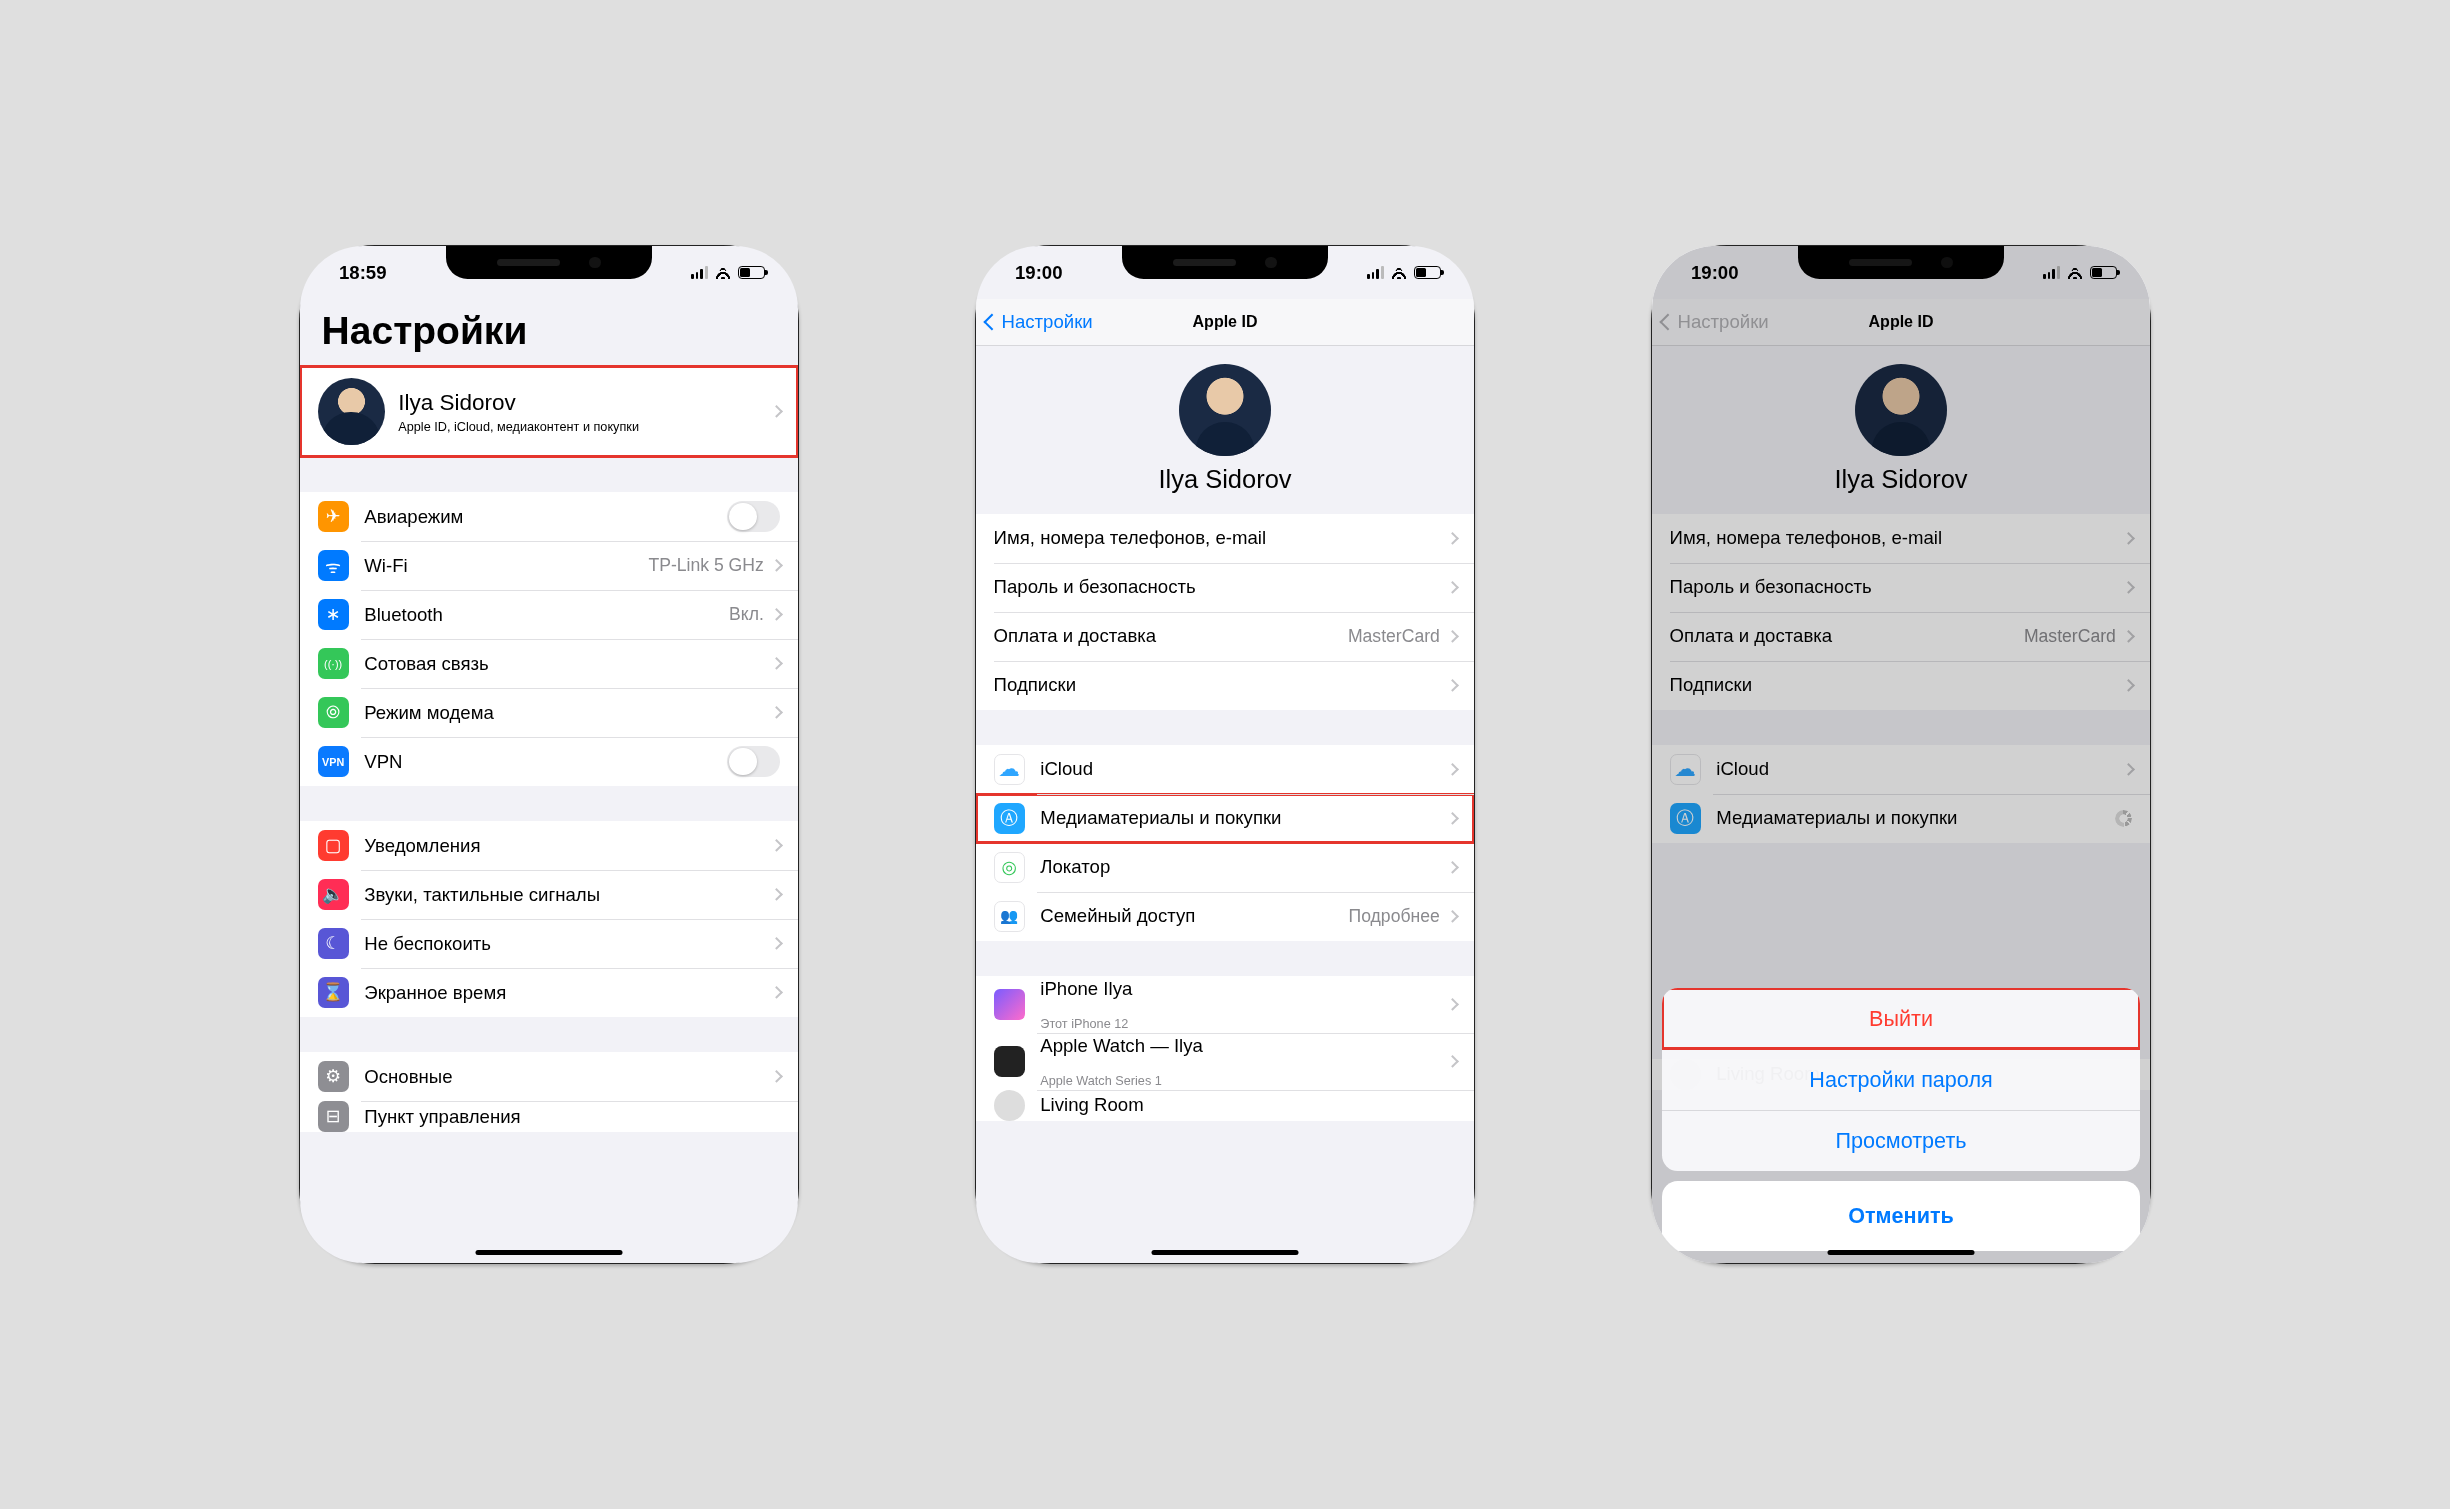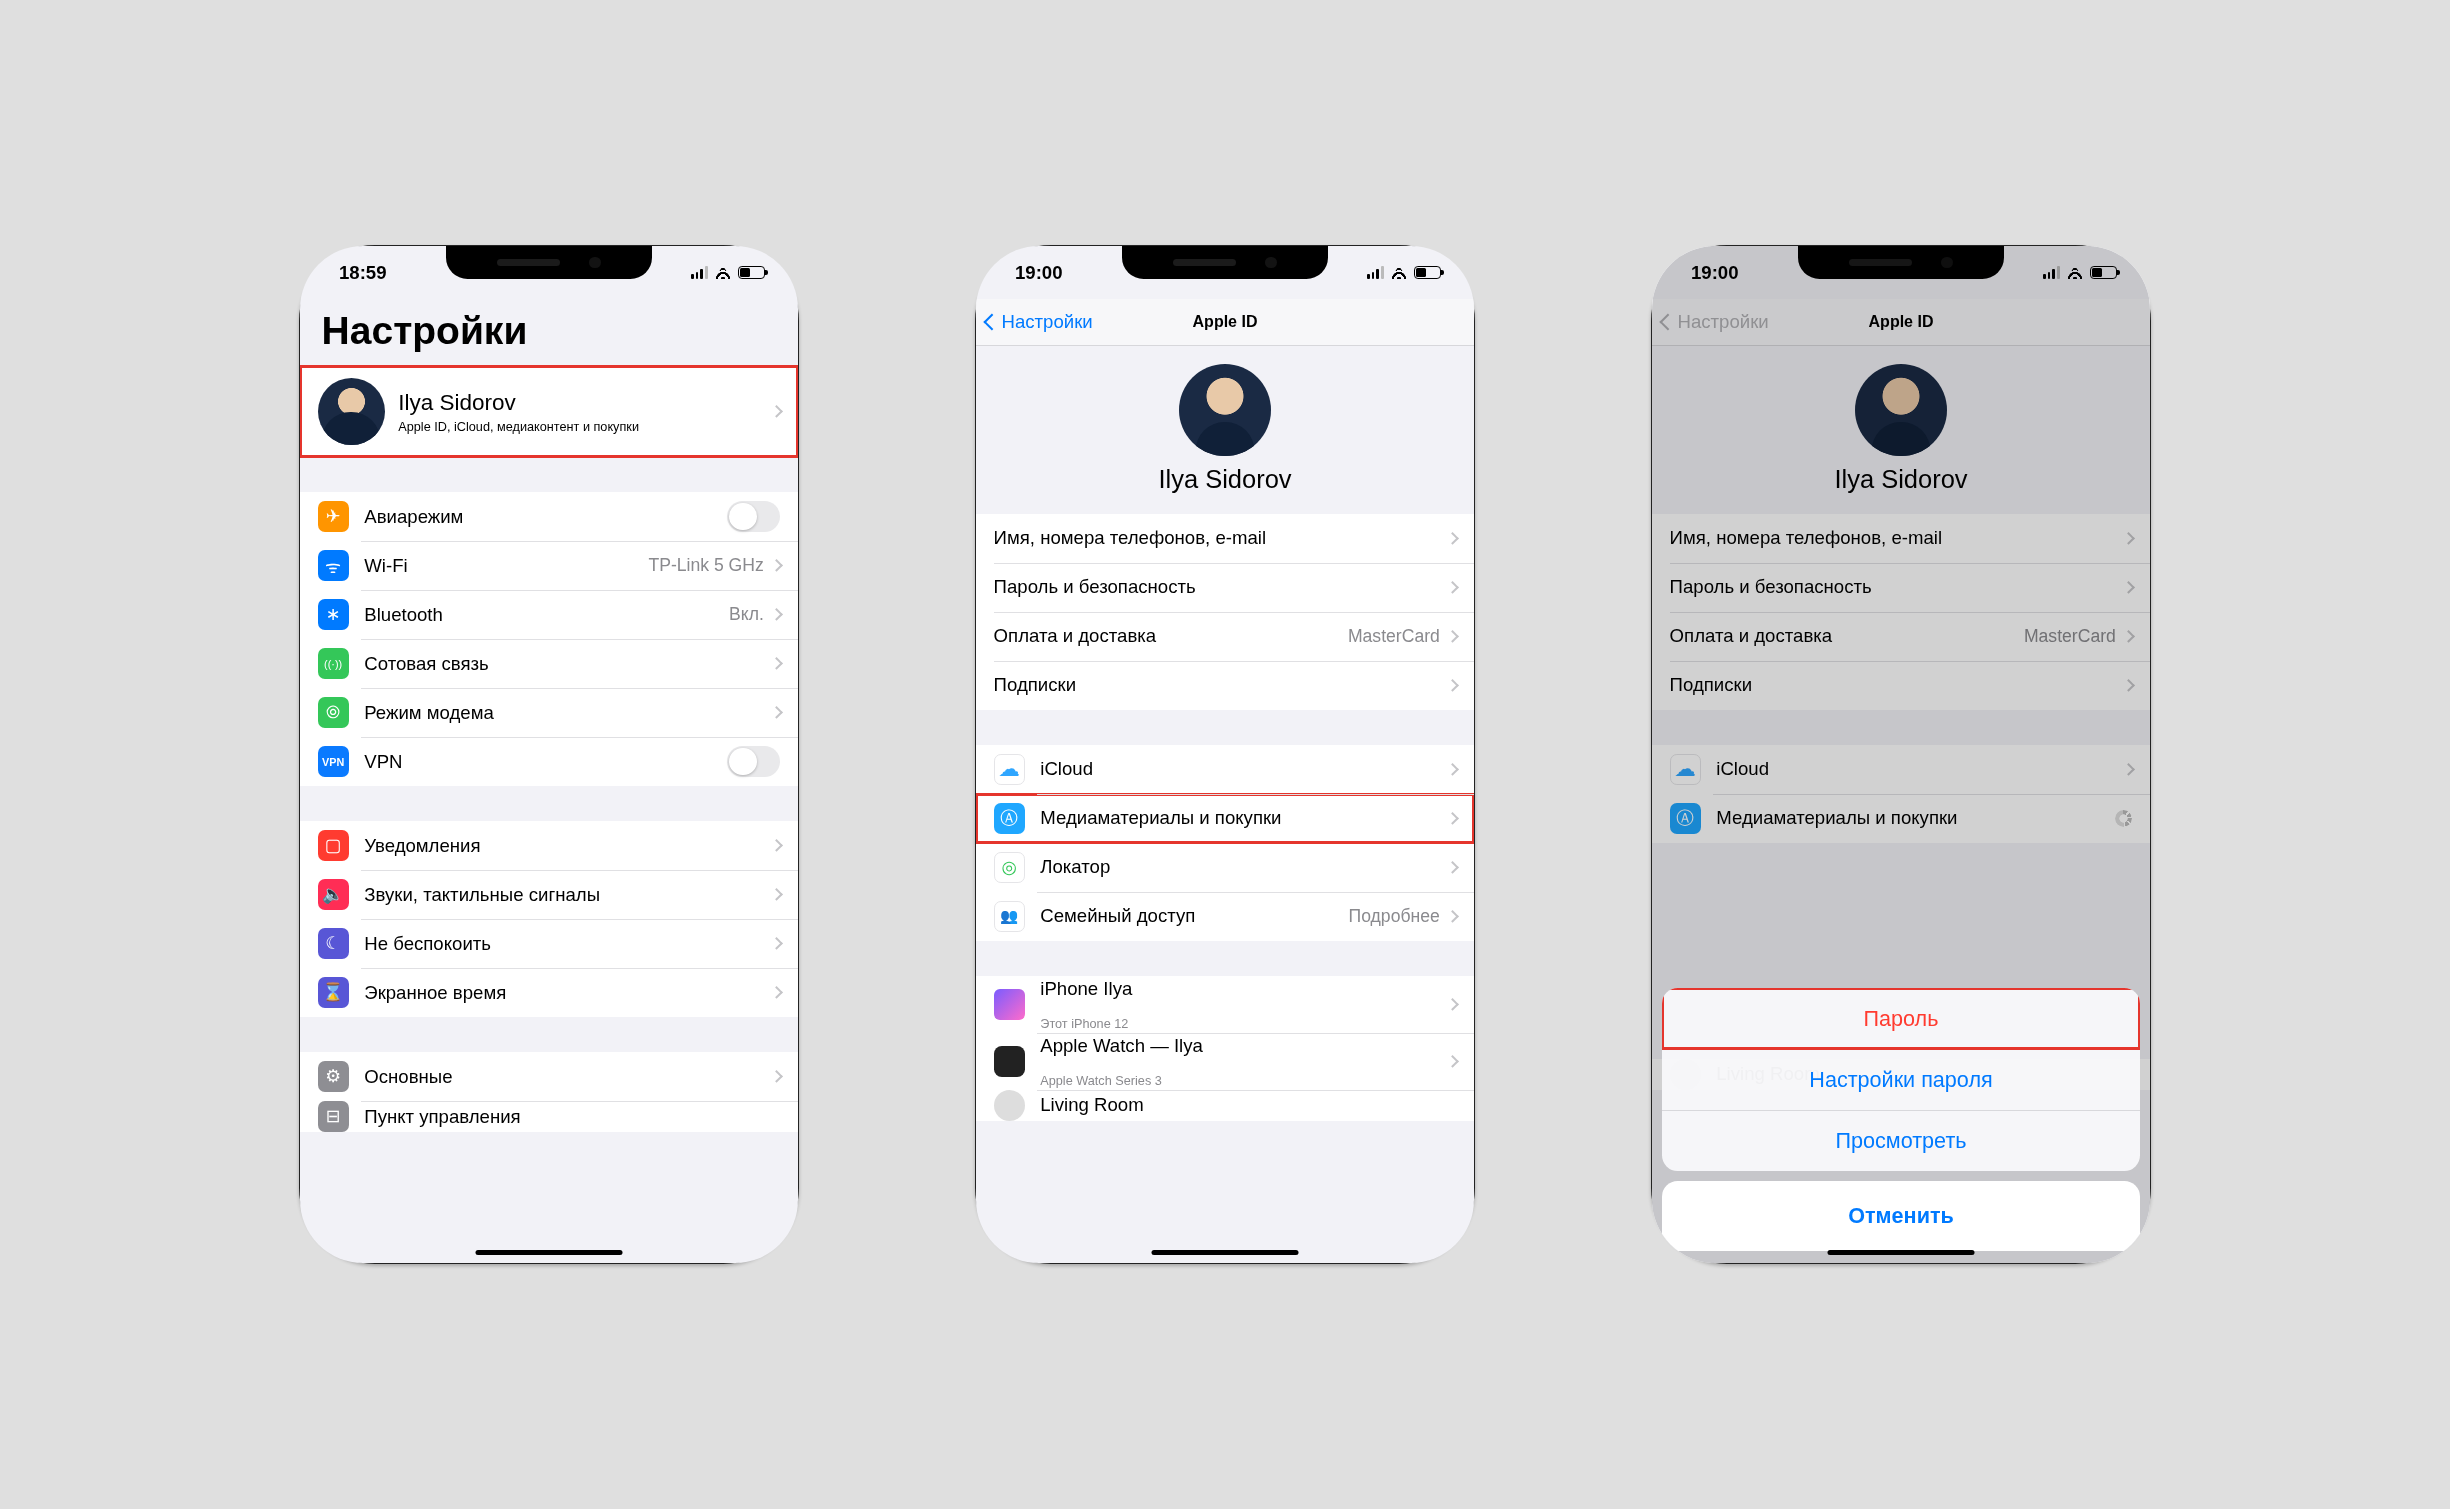--- a/index.html
+++ b/index.html
@@ -483,21 +483,21 @@
         <div class="label-wrap">
           <span>iPhone Ilya</span>
           <span class="sub">Этот iPhone 12</span>
         </div>
         <span class="chevron"></span>
       </div>
       <div class="row device-row">
         <span class="icon" style="background:#222;border-radius:7.8px"></span>
         <div class="label-wrap">
           <span>Apple Watch — Ilya</span>
-          <span class="sub">Apple Watch Series 3</span>
+          <span class="sub">Apple Watch Series 1</span>
         </div>
         <span class="chevron"></span>
       </div>
       <div class="row device-row cut" style="min-height:27.4px">
         <span class="icon" style="background:#ddd;border-radius:50%"></span>
         <div class="label-wrap">
           <span>Living Room</span>
         </div>
       </div>
     </div>
@@ -588,21 +588,21 @@
           <span>Living Room</span>
         </div>
       </div>
     </div>
 
     <div class="dimmer"></div>
 
     <div class="sheet">
       <div class="sheet-group">
         <div class="sheet-btn destructive highlight">
-          <span>Пароль</span>
+          <span>Выйти</span>
         </div>
         <div class="sheet-btn">
           <span>Настройки пароля</span>
         </div>
         <div class="sheet-btn">
           <span>Просмотреть</span>
         </div>
       </div>
       <div class="sheet-cancel">
         <span>Отменить</span>

